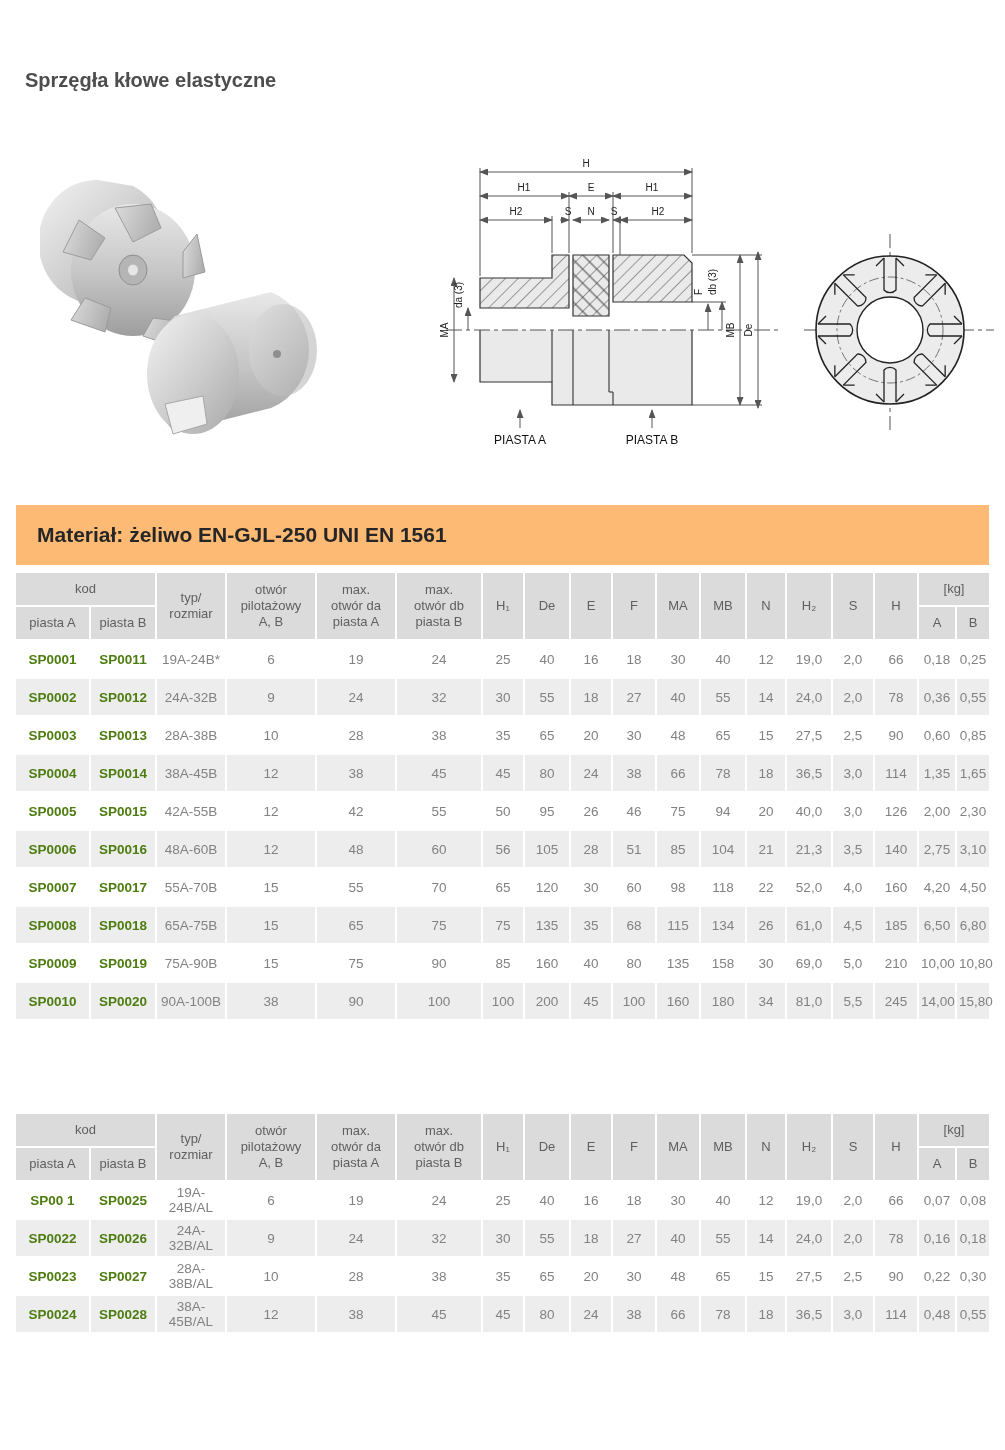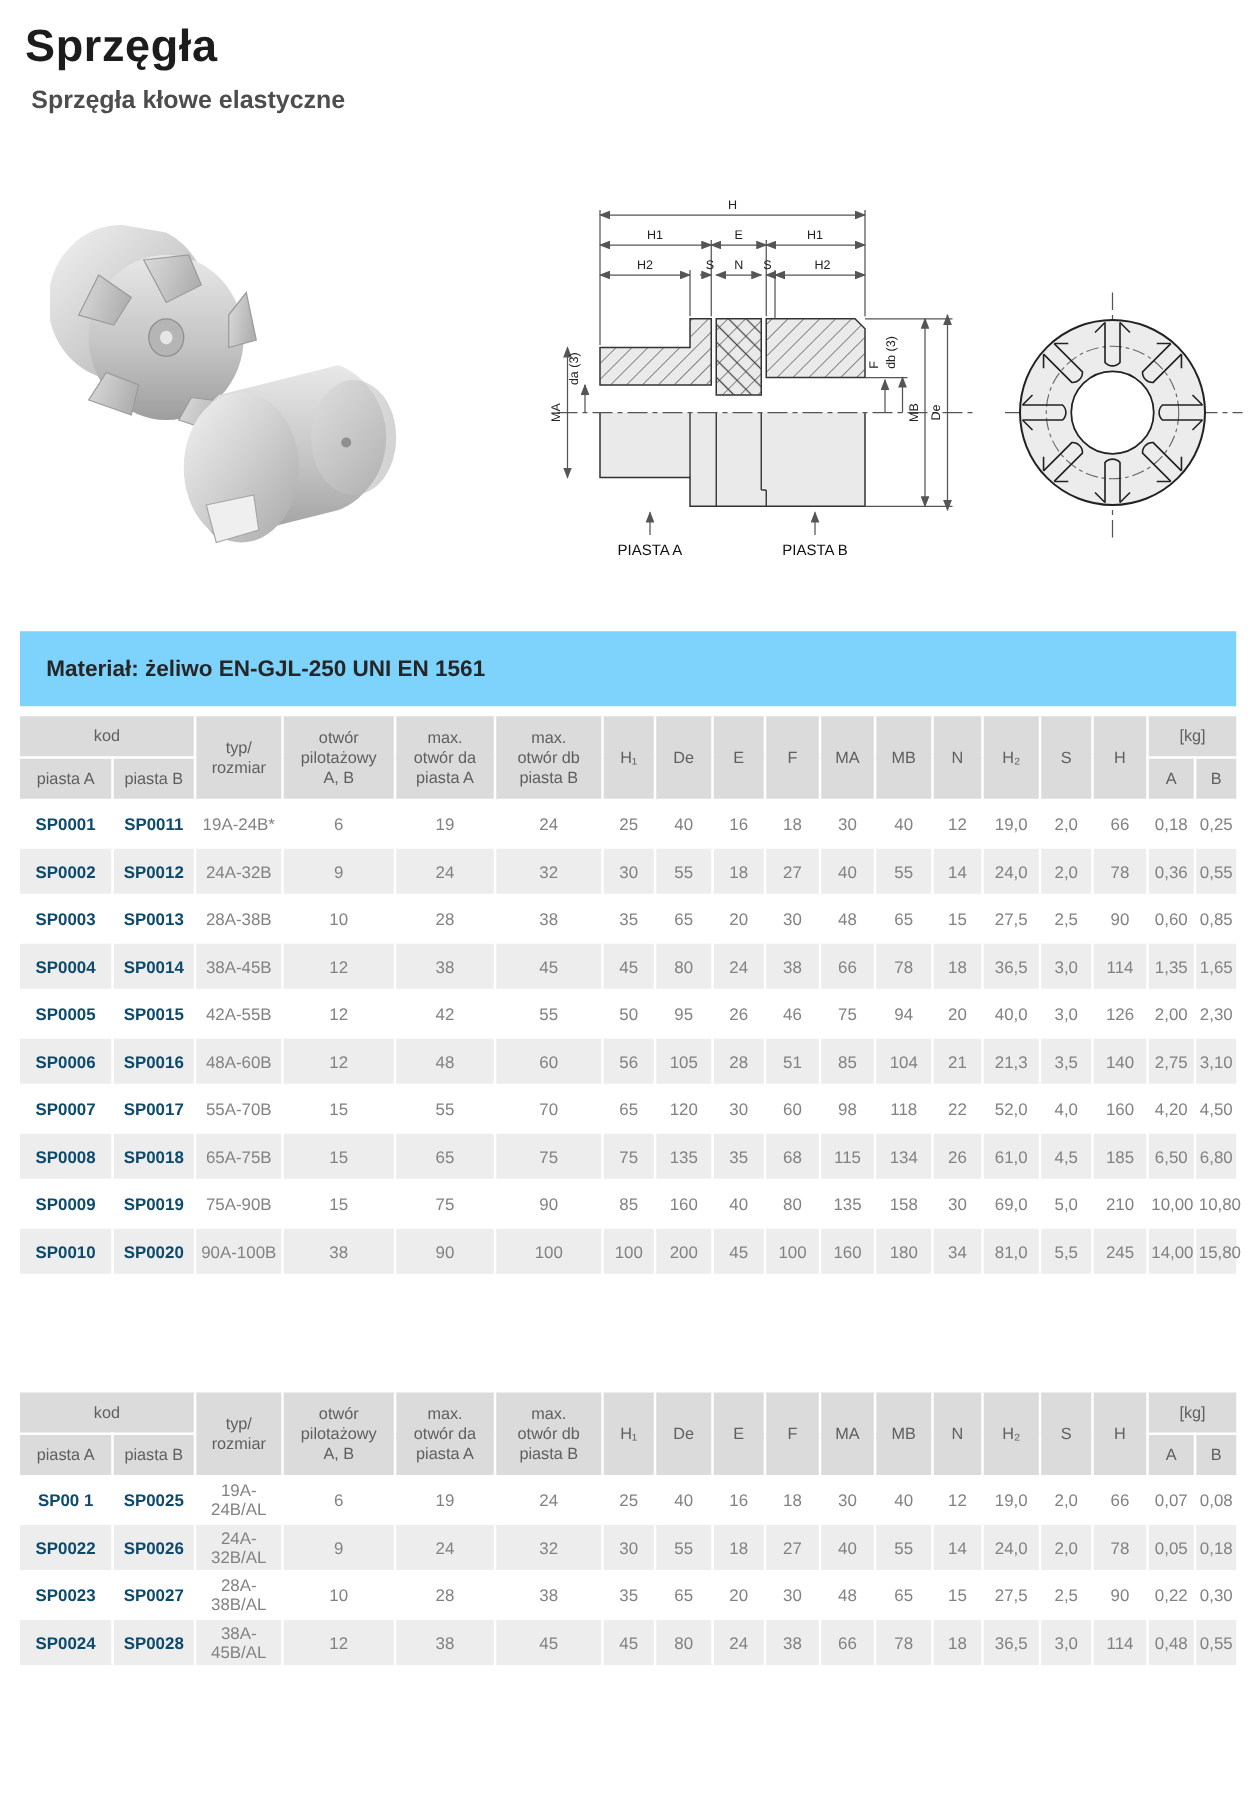--- a/index.html
+++ b/index.html
@@ -16,57 +16,56 @@
     color:#4d4d4d; margin:5px;
   }
   .photo   { position:absolute; left:15px;  top:168px; }
   .drawing { position:absolute; left:402px; top:152px; }
   .front   { position:absolute; left:802px; top:208px; }
 
   .section { position:absolute; left:16px; width:973px; }
   .sec1 { top:505px; }
   .sec2 { top:1106px; }
   .band {
-    background:#7dd3fc; height:60px; line-height:60px; padding-left:21px;
-    font-size:18px; font-weight:700; color:#262626;
+    background:#fdba74; height:60px; line-height:60px; padding-left:21px;
+    font-size:21px; font-weight:700; color:#262626;
   }
   table {
     border-collapse:collapse; table-layout:fixed; width:973px;
     margin-top:8px; font-size:13px;
   }
   th {
     background:#dbdbdb; color:#5f5f5f; font-weight:400;
     white-space:pre-line; line-height:1.25;
   }
   th, td {
     border-right:2px solid #fff; border-bottom:2px solid #fff;
     text-align:center; vertical-align:middle; padding:0 2px;
   }
   th:last-child, td:last-child { border-right:none; }
   thead tr:first-child th { height:32px; }
   thead tr:last-child  th { height:32px; }
   tbody td { height:36px; color:#828282; font-size:13.5px; }
   tbody tr:nth-child(even) td { background:#ededed; }
-  td.code { color:#0c4a6e; font-weight:700;text-align:center; }
+  td.code { color:#4d7c0f; font-weight:700;text-align:center; }
   .footnote {
     margin-top:14px; padding-left:4px; font-size:14.5px; color:#333;
   }
   
   .ol  { fill:#eaeaea; stroke:#333; stroke-width:1.2; }
   .ln  { stroke:#333; stroke-width:1.1; fill:none; }
   .dim { stroke:#555; stroke-width:1; fill:none; }
   .dimtxt { font-family:"Liberation Sans",sans-serif; font-size:10px; fill:#222; }
   .cap { font-family:"Liberation Sans",sans-serif; font-size:12px; fill:#111; }
 </style>
 </head>
 <body>
 
 <div class="page">
 
-  <h1 class="title">Sprzęgła</h1>
   <h2 class="subtitle">Sprzęgła kłowe elastyczne</h2>
 
   <svg class="photo" width="310" height="290" viewBox="0 0 310 290">
     <defs>
       <linearGradient id="gA" x1="0" y1="0" x2="1" y2="1">
         <stop offset="0" stop-color="#f2f2f2"></stop>
           <stop offset="0.5" stop-color="#cfcfcf"></stop>
           <stop offset="1" stop-color="#a8a8a8"></stop>
       </linearGradient>
       <linearGradient id="gB" x1="0" y1="0" x2="0" y2="1">
@@ -564,21 +563,21 @@
             <td>30</td>
             <td>55</td>
             <td>18</td>
             <td>27</td>
             <td>40</td>
             <td>55</td>
             <td>14</td>
             <td>24,0</td>
             <td>2,0</td>
             <td>78</td>
-            <td>0,05</td>
+            <td>0,16</td>
             <td>0,18</td>
           </tr>
           <tr>
             <td class="code">SP0023</td>
             <td class="code">SP0027</td>
             <td>28A-38B/AL</td>
             <td>10</td>
             <td>28</td>
             <td>38</td>
             <td>35</td>

